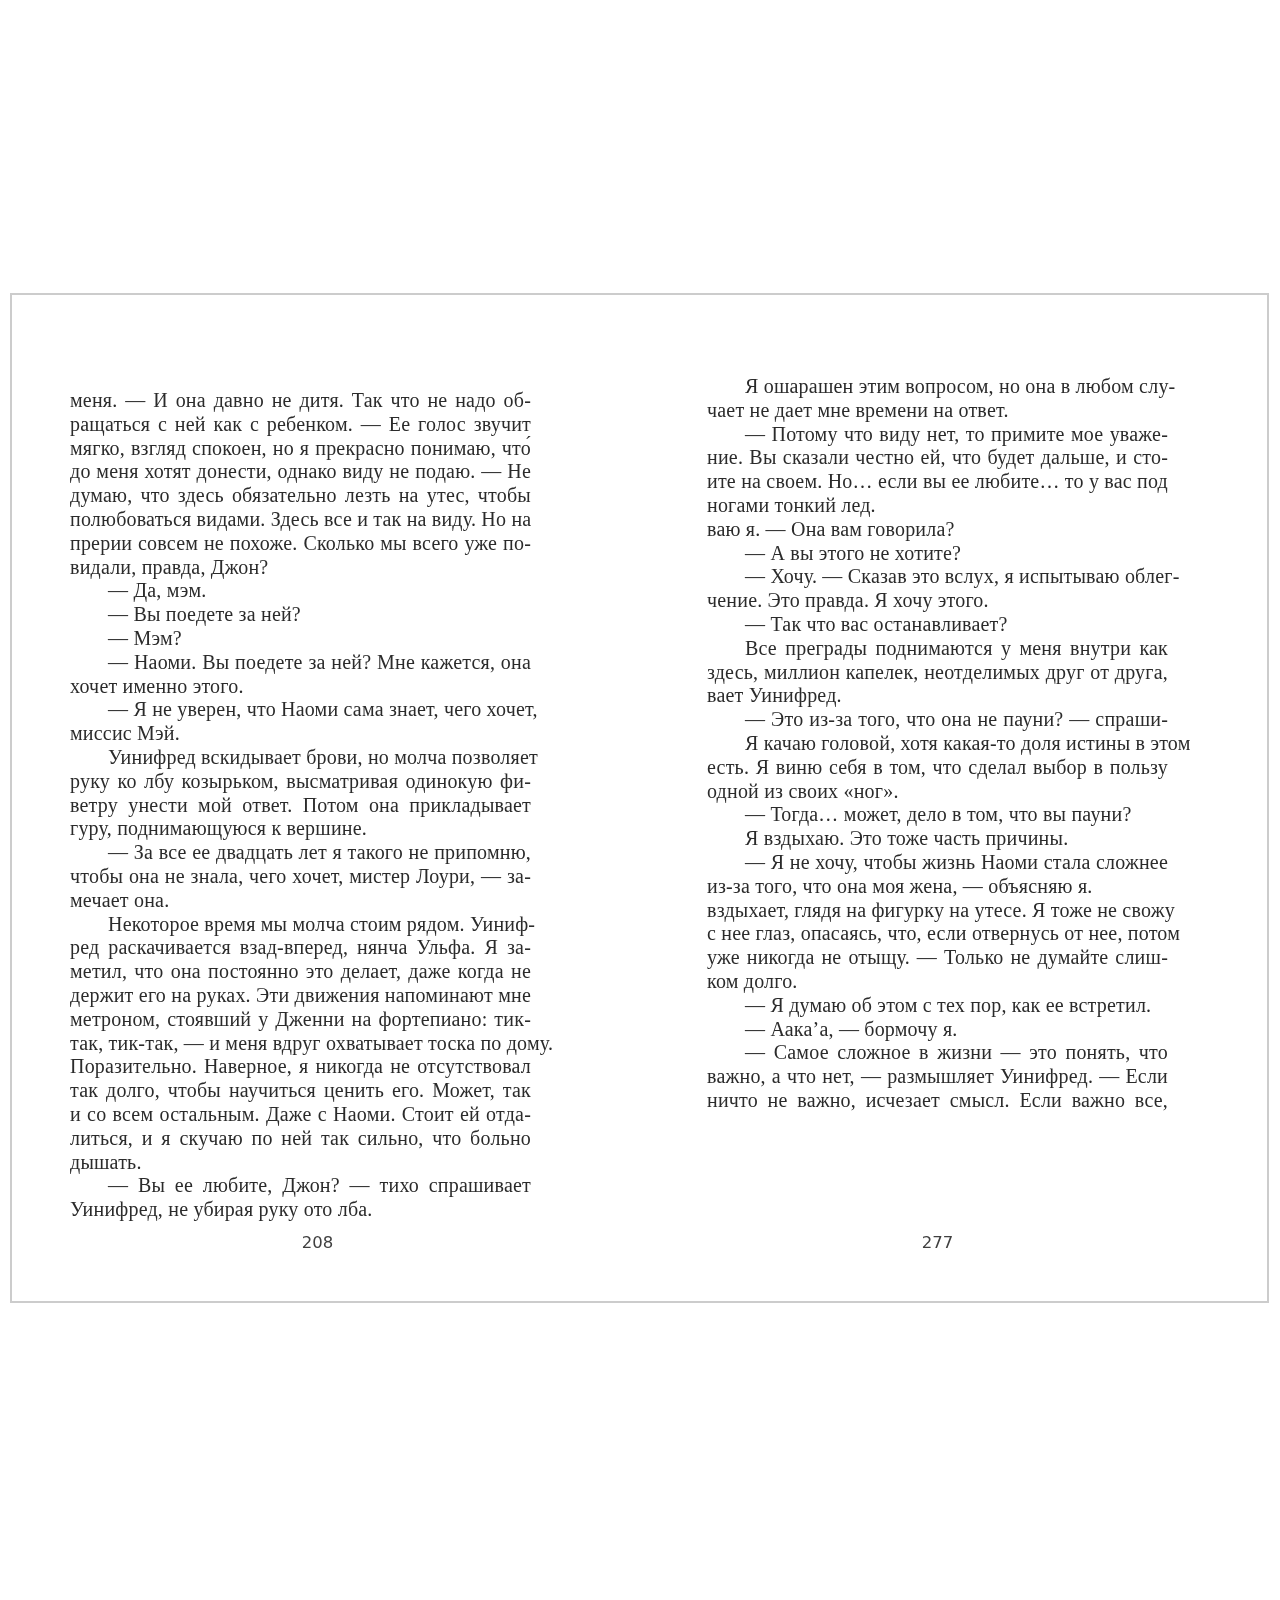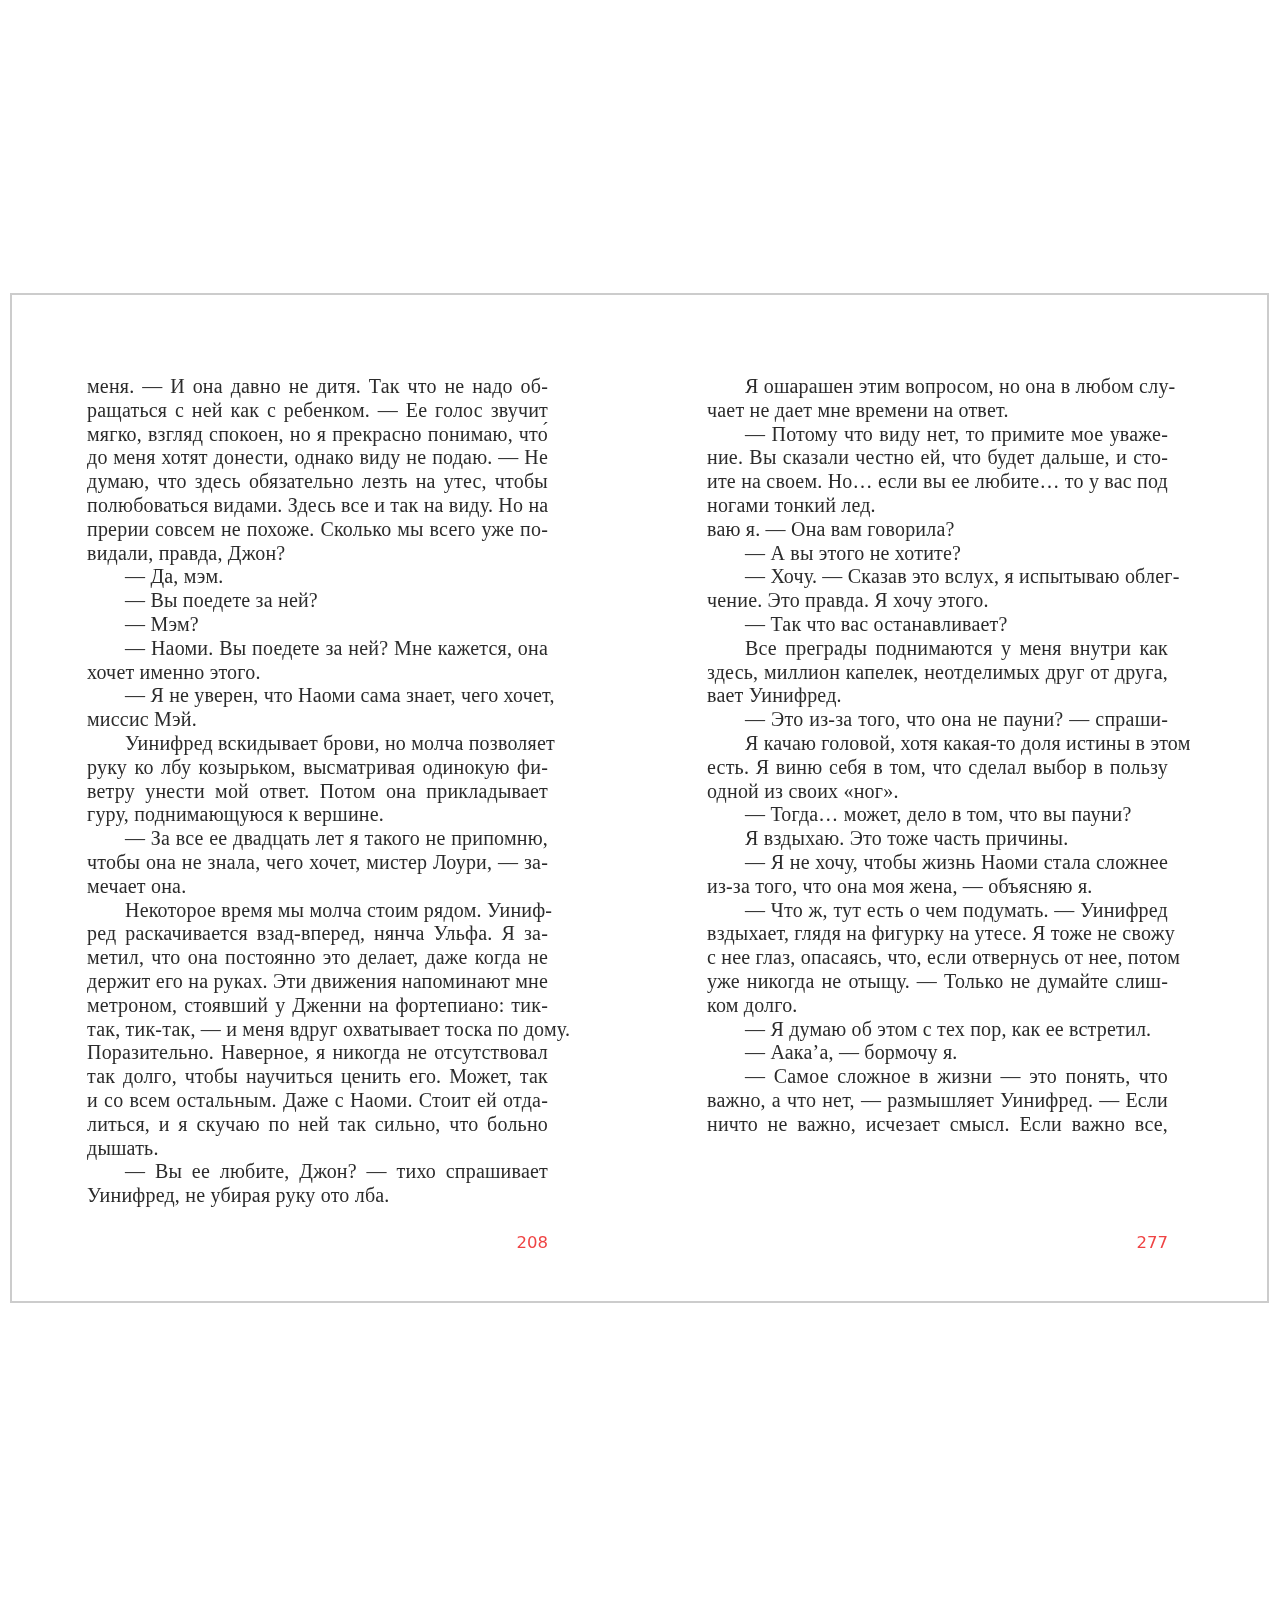--- a/index.html
+++ b/index.html
@@ -20,41 +20,41 @@
     background: #ffffff;
     border: 2px solid #cccccc;
     box-sizing: content-box;
   }
   .text-column {
     position: absolute;
     top: 80px;
     width: 461px;
     color: #2b2b2b;
   }
-  .col-left  { left: 75px; }
+  .col-left  { left: 58px; margin-top: 14px; }
   .col-right { left: 695px; }
   .line {
     font-size: 20px;
     line-height: 23.8px;
     text-align: justify;
     text-align-last: justify;
     letter-spacing: 0.2px;
     white-space: nowrap;
     overflow: visible;
   }
   .line.end { text-align-last: left; }
   .line.indent { text-indent: 38px; }
   .pagenum {
     position: absolute;
     top: 938px;
     width: 461px;
-    text-align: right;
+    text-align: center;
     font-family: "DejaVu Sans", "Liberation Sans", sans-serif;
     font-size: 16.5px;
-    color: #ef4444;
+    color: #404040;
   }
   .pagenum-left  { left: 75px; }
   .pagenum-right { left: 695px; }
 </style>
 </head>
 <body>
 
 <div class="sheet">
 
   <div class="text-column col-left">
@@ -111,21 +111,20 @@
       <div class="line">здесь, миллион капелек, неотделимых друг от друга,</div>
       <div class="line end">вает Уинифред.</div>
       <div class="line indent">— Это из-за того, что она не пауни? — спраши-</div>
       <div class="line indent">Я качаю головой, хотя какая-то доля истины в этом</div>
       <div class="line">есть. Я виню себя в том, что сделал выбор в пользу</div>
       <div class="line end">одной из своих «ног».</div>
       <div class="line indent end">— Тогда… может, дело в том, что вы пауни?</div>
       <div class="line indent end">Я вздыхаю. Это тоже часть причины.</div>
       <div class="line indent">— Я не хочу, чтобы жизнь Наоми стала сложнее</div>
       <div class="line end">из-за того, что она моя жена, — объясняю я.</div>
-      <div class="line indent">— Что ж, тут есть о чем подумать. — Уинифред</div>
       <div class="line">вздыхает, глядя на фигурку на утесе. Я тоже не свожу</div>
       <div class="line">с нее глаз, опасаясь, что, если отвернусь от нее, потом</div>
       <div class="line">уже никогда не отыщу. — Только не думайте слиш-</div>
       <div class="line end">ком долго.</div>
       <div class="line indent end">— Я думаю об этом с тех пор, как ее встретил.</div>
       <div class="line indent end">— Аака’а, — бормочу я.</div>
       <div class="line indent">— Самое сложное в жизни — это понять, что</div>
       <div class="line">важно, а что нет, — размышляет Уинифред. — Если</div>
       <div class="line">ничто не важно, исчезает смысл. Если важно все,</div>
     </div>

